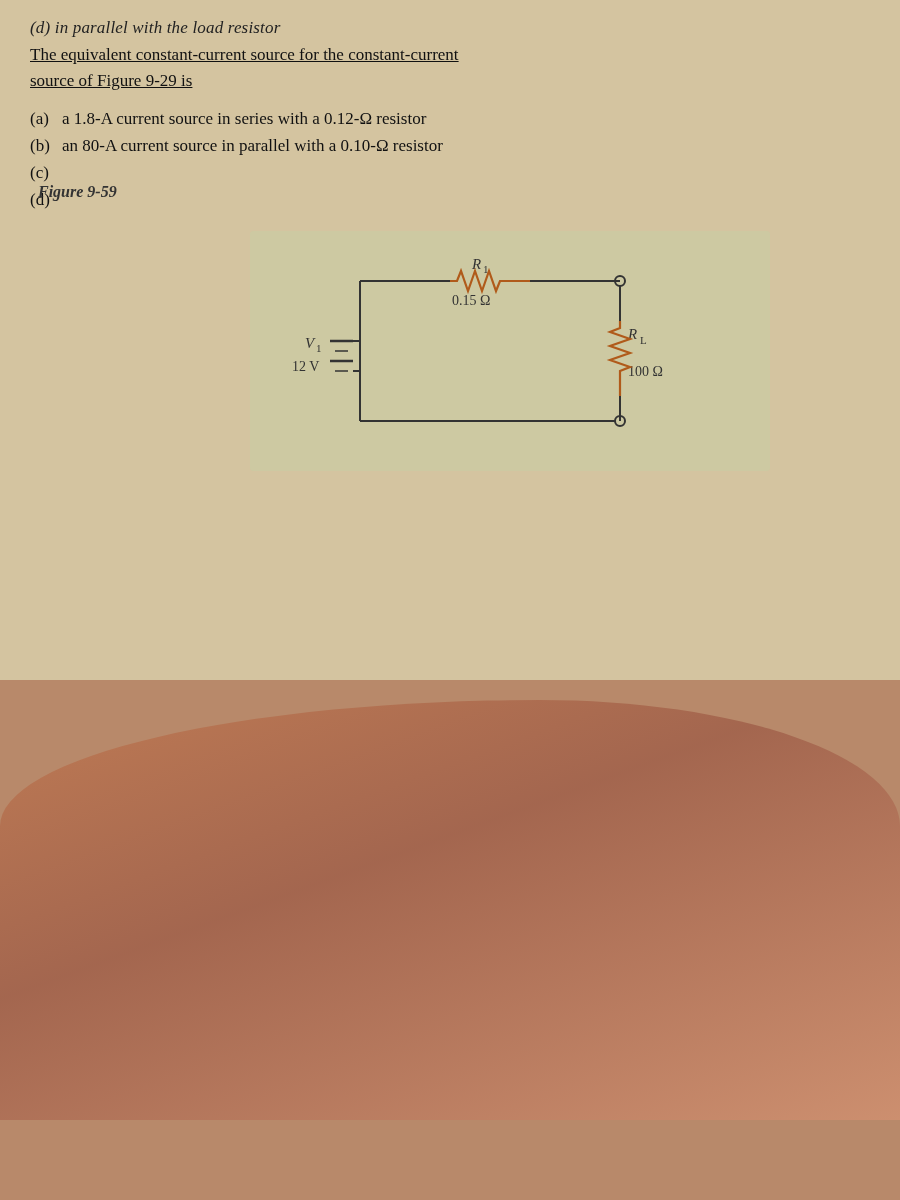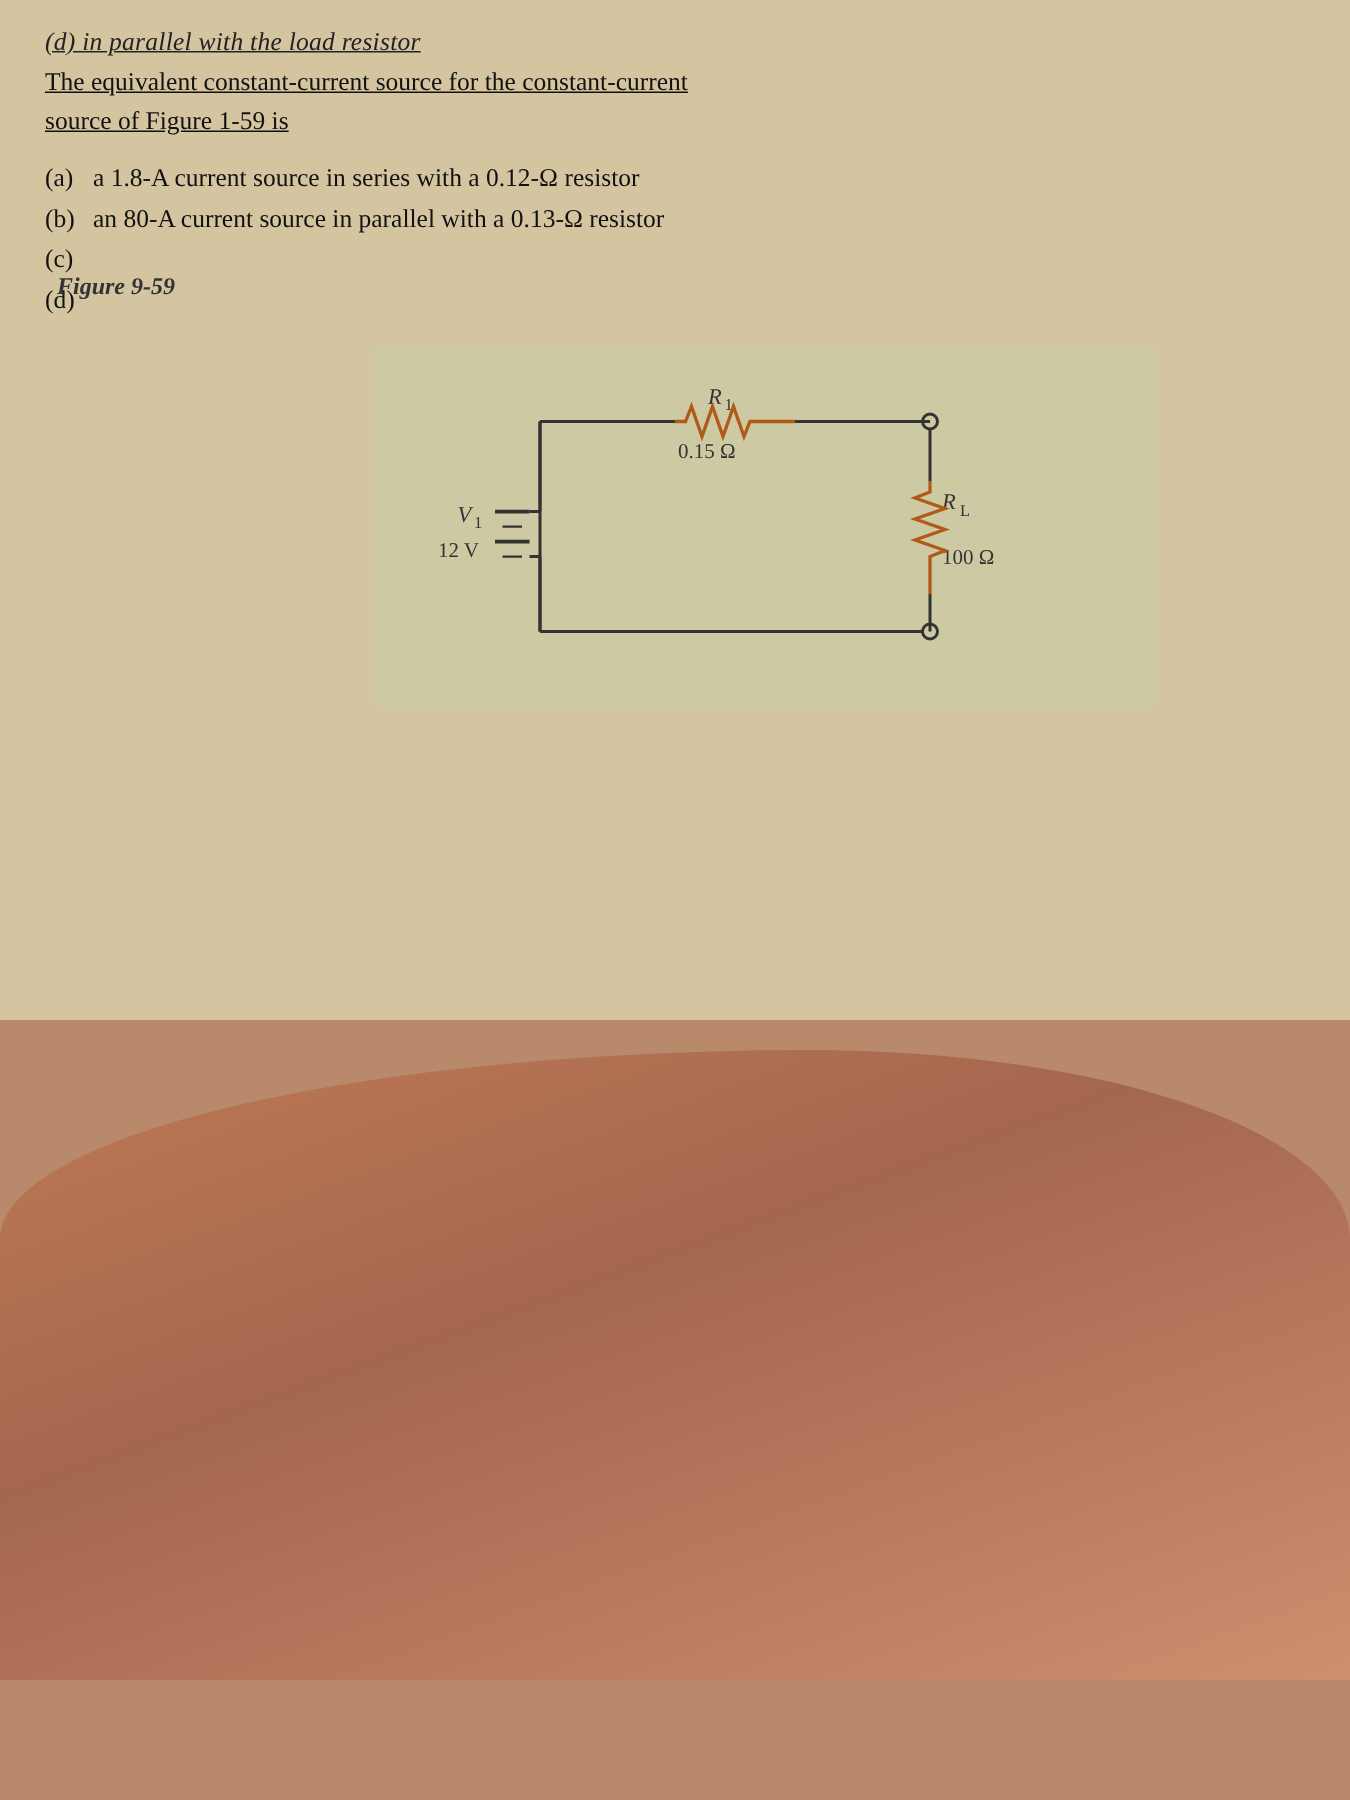--- a/index.html
+++ b/index.html
@@ -35,21 +35,20 @@
       width: 900px;
       padding: 18px 30px 20px 30px;
     }
 
     .intro-line {
       font-size: 17px;
       color: #222;
       margin-bottom: 2px;
       font-style: italic;
       letter-spacing: 0.01em;
-      text-decoration: underline;
     }
 
     .question-block {
       margin-top: 4px;
       margin-bottom: 10px;
     }
 
     .question-text {
       font-size: 17px;
       color: #111;
@@ -121,32 +120,32 @@
 
 <div class="content-area">
 
   <div class="intro-line">
     <span>(d)  in parallel with the load resistor</span>
   </div>
 
   <div class="question-block">
     <span class="question-text">
       <span>The equivalent constant-current source for the constant-current</span><br>
-      <span>source of Figure 1-59 is</span>
+      <span>source of Figure 9-29 is</span>
     </span>
   </div>
 
   <div class="options-block">
     <div class="option-line">
       <span class="option-label">(a)</span>
       <span>a 1.8-A current source in series with a 0.12-Ω resistor</span>
     </div>
     <div class="option-line">
       <span class="option-label">(b)</span>
-      <span>an 80-A current source in parallel with a 0.13-Ω resistor</span>
+      <span>an 80-A current source in parallel with a 0.10-Ω resistor</span>
     </div>
     <div class="option-line">
       <span class="option-label">(c)</span>
     </div>
     <div class="option-line">
       <span class="option-label">(d)</span>
     </div>
   </div>
 
   <div class="circuit-container">

